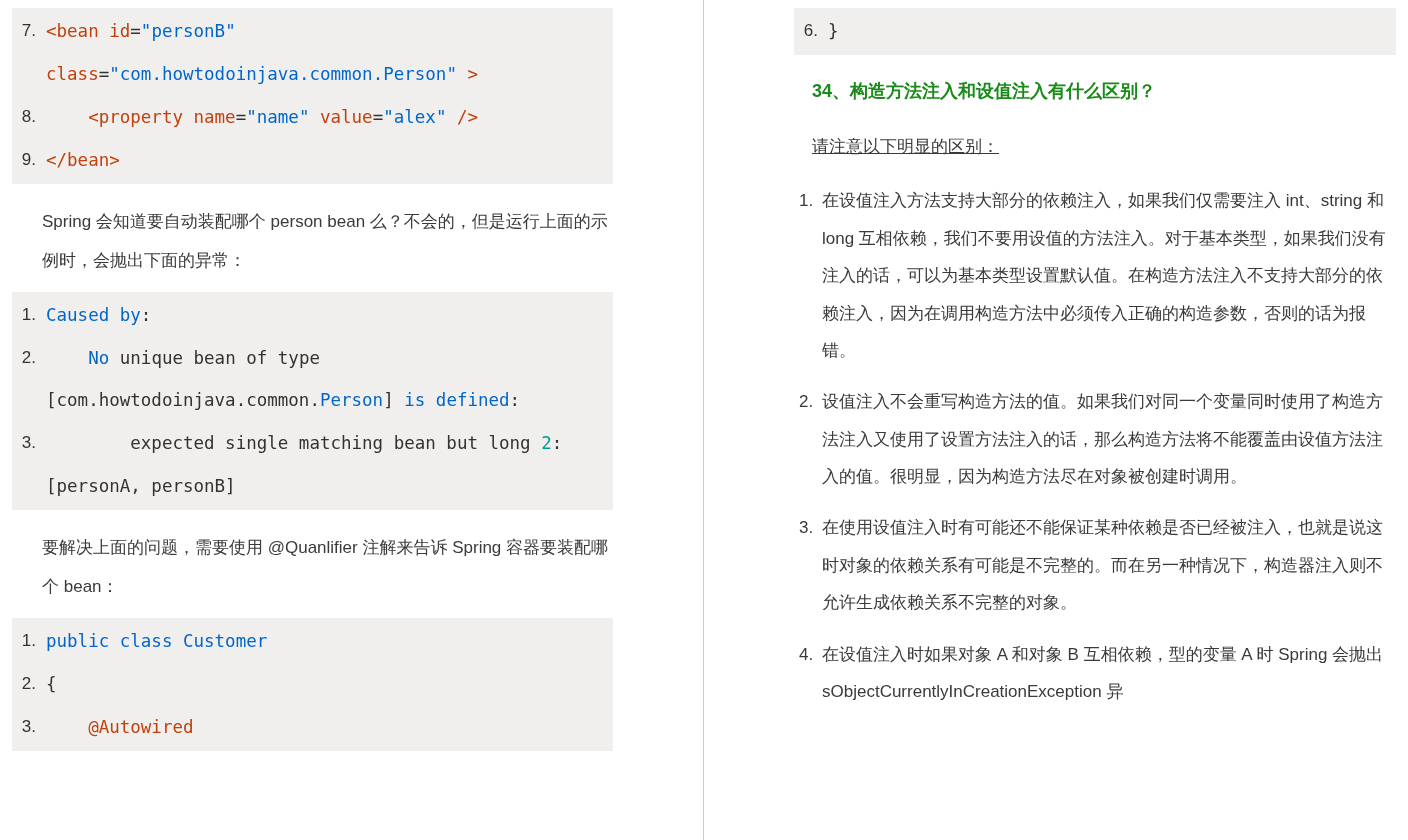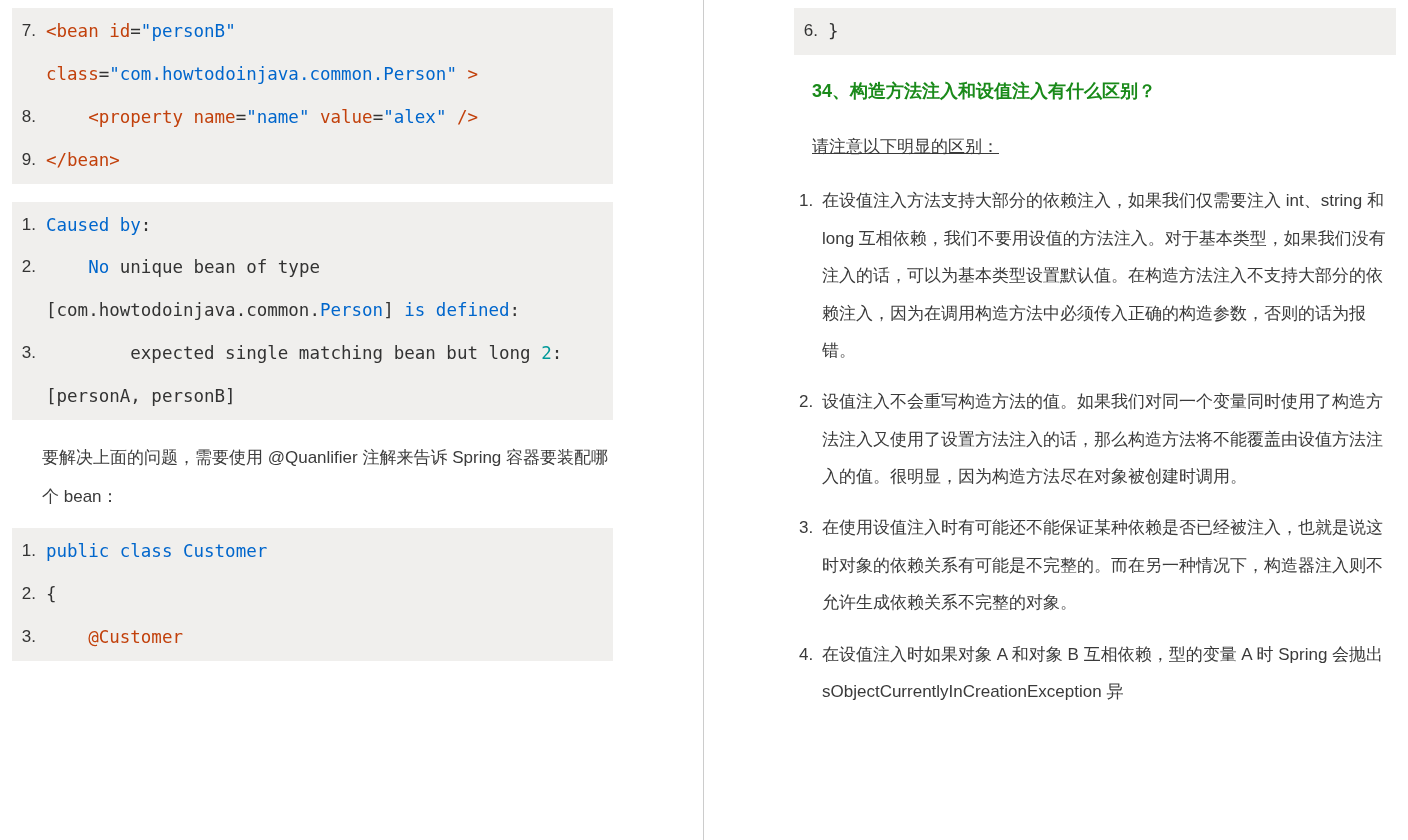--- a/index.html
+++ b/index.html
@@ -96,20 +96,21 @@
     <div class="line">
         <span class="ln">8.</span>
         <span class="code"><span class="tk-red">    &lt;property </span><span class="tk-red">name</span><span class="tk-gray">=</span><span class="tk-blue">"name"</span><span class="tk-red"> value</span><span class="tk-gray">=</span><span class="tk-blue">"alex"</span><span class="tk-red"> /&gt;</span></span>
       </div>
     <div class="line">
         <span class="ln">9.</span>
         <span class="code"><span class="tk-red">&lt;/bean&gt;</span></span>
       </div>
   </div>
 
+  <p class="para">Spring 会知道要自动装配哪个 person bean 么？不会的，但是运行上面的示例时，会抛出下面的异常：</p>
 
   <div class="codeblock">
     <div class="line">
         <span class="ln">1.</span>
         <span class="code"><span class="tk-blue">Caused</span><span class="tk-blue"> by</span><span class="tk-gray">:</span></span>
       </div>
     <div class="line">
         <span class="ln">2.</span>
         <span class="code"><span>    </span><span class="tk-blue">No</span><span class="tk-gray"> unique bean of type</span></span>
       </div>
@@ -133,21 +134,21 @@
     <div class="line">
         <span class="ln">1.</span>
         <span class="code"><span class="tk-blue">public</span><span class="tk-blue"> class</span><span class="tk-blue"> Customer</span></span>
       </div>
     <div class="line">
         <span class="ln">2.</span>
         <span class="code"><span class="tk-gray">{</span></span>
       </div>
     <div class="line">
         <span class="ln">3.</span>
-        <span class="code"><span class="tk-red">    @Customer</span></span>
+        <span class="code"><span class="tk-red">    @Autowired</span></span>
       </div>
   </div>
 
 </div>
 
 <div class="col col-right">
 
   <div class="codeblock" style="margin-top:8px;">
     <div class="line">
         <span class="ln">6.</span>

